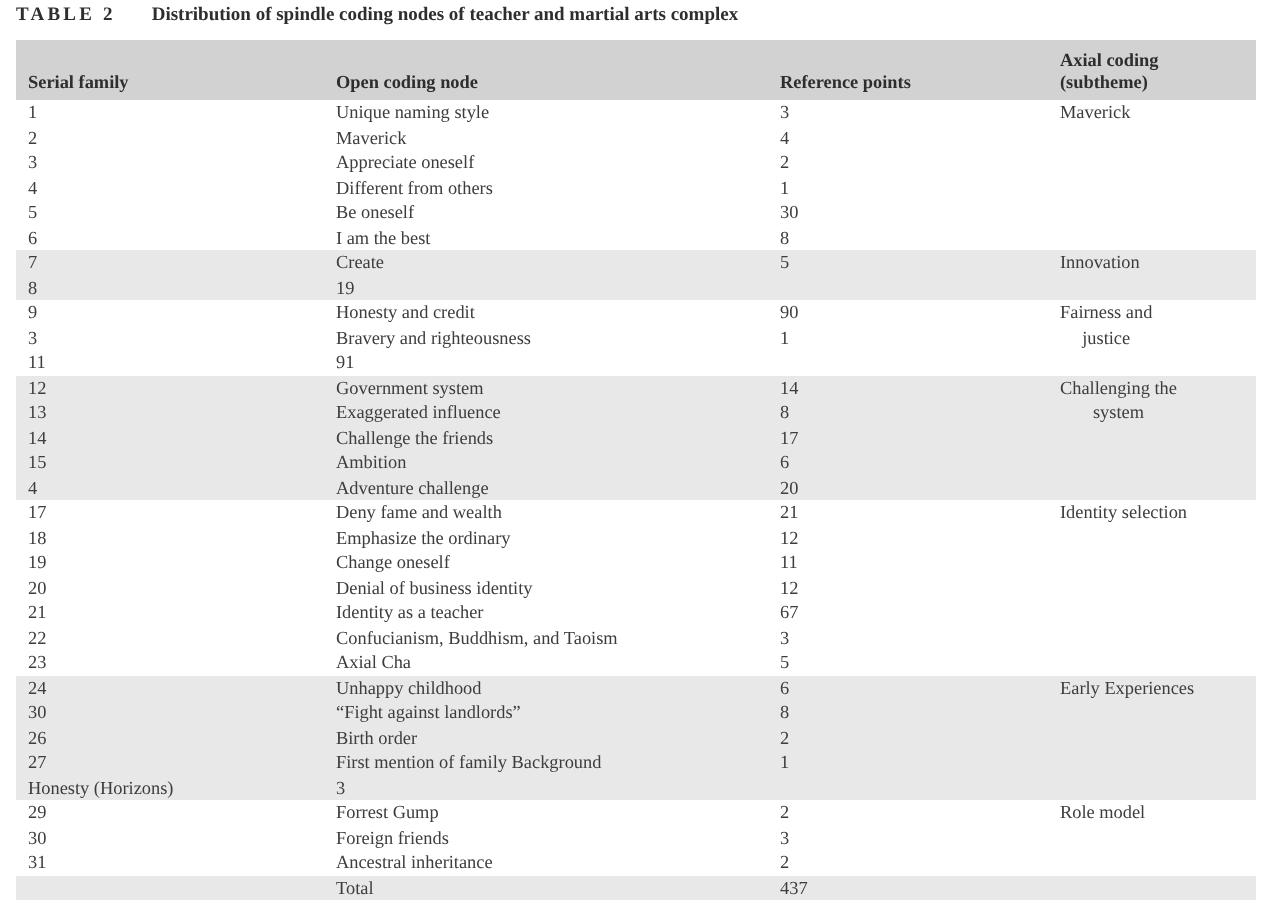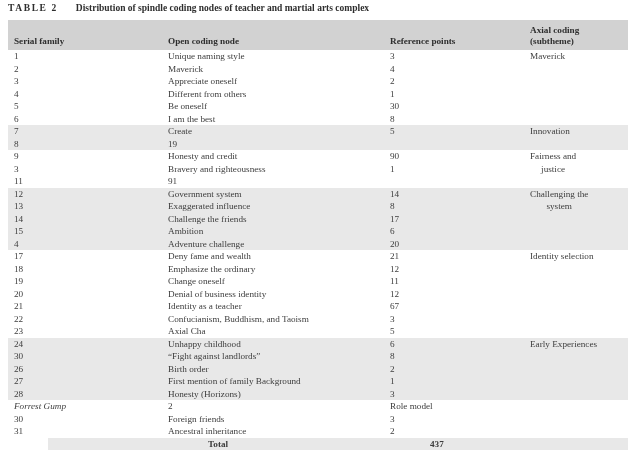--- a/index.html
+++ b/index.html
@@ -42,23 +42,23 @@
   }
   .row {
     display: grid;
     grid-template-columns: 154px 222px 140px 98px;
     height: 12.5px;
     line-height: 12.5px;
     padding-left: 6px;
     box-sizing: border-box;
   }
   .row.shaded { background: var(--stripe-bg, #e8e8e8); }
-  .row.bold { font-weight: bold; margin-left: 40px; }
+  .row.bold { font-weight: normal; }
   .cell { overflow: visible; white-space: nowrap; }
-  .cell.node.italic { font-style: italic; }
+  .cell.node.italic { }
   .axial-inner {
     position: relative;           
     display: inline-block;
     text-align: center;
     white-space: pre-line;
     line-height: 12.5px;
     vertical-align: top;
   }
 </style>
 </head>
@@ -233,26 +233,26 @@
         <div class="cell ref">2</div>
         <div class="cell axial"><span class="axial-inner"></span></div>
       </div>
       <div class="row shaded">
         <div class="cell serial">27</div>
         <div class="cell node">First mention of family Background</div>
         <div class="cell ref">1</div>
         <div class="cell axial"><span class="axial-inner"></span></div>
       </div>
       <div class="row shaded">
-        <div class="cell serial">28</div>
         <div class="cell node">Honesty (Horizons)</div>
         <div class="cell ref">3</div>
         <div class="cell axial"><span class="axial-inner"></span></div>
       </div>
       <div class="row">
+        <div class="cell serial">29</div>
         <div class="cell node italic">Forrest Gump</div>
         <div class="cell ref">2</div>
         <div class="cell axial"><span class="axial-inner">Role model</span></div>
       </div>
       <div class="row">
         <div class="cell serial">30</div>
         <div class="cell node">Foreign friends</div>
         <div class="cell ref">3</div>
         <div class="cell axial"><span class="axial-inner"></span></div>
       </div>

